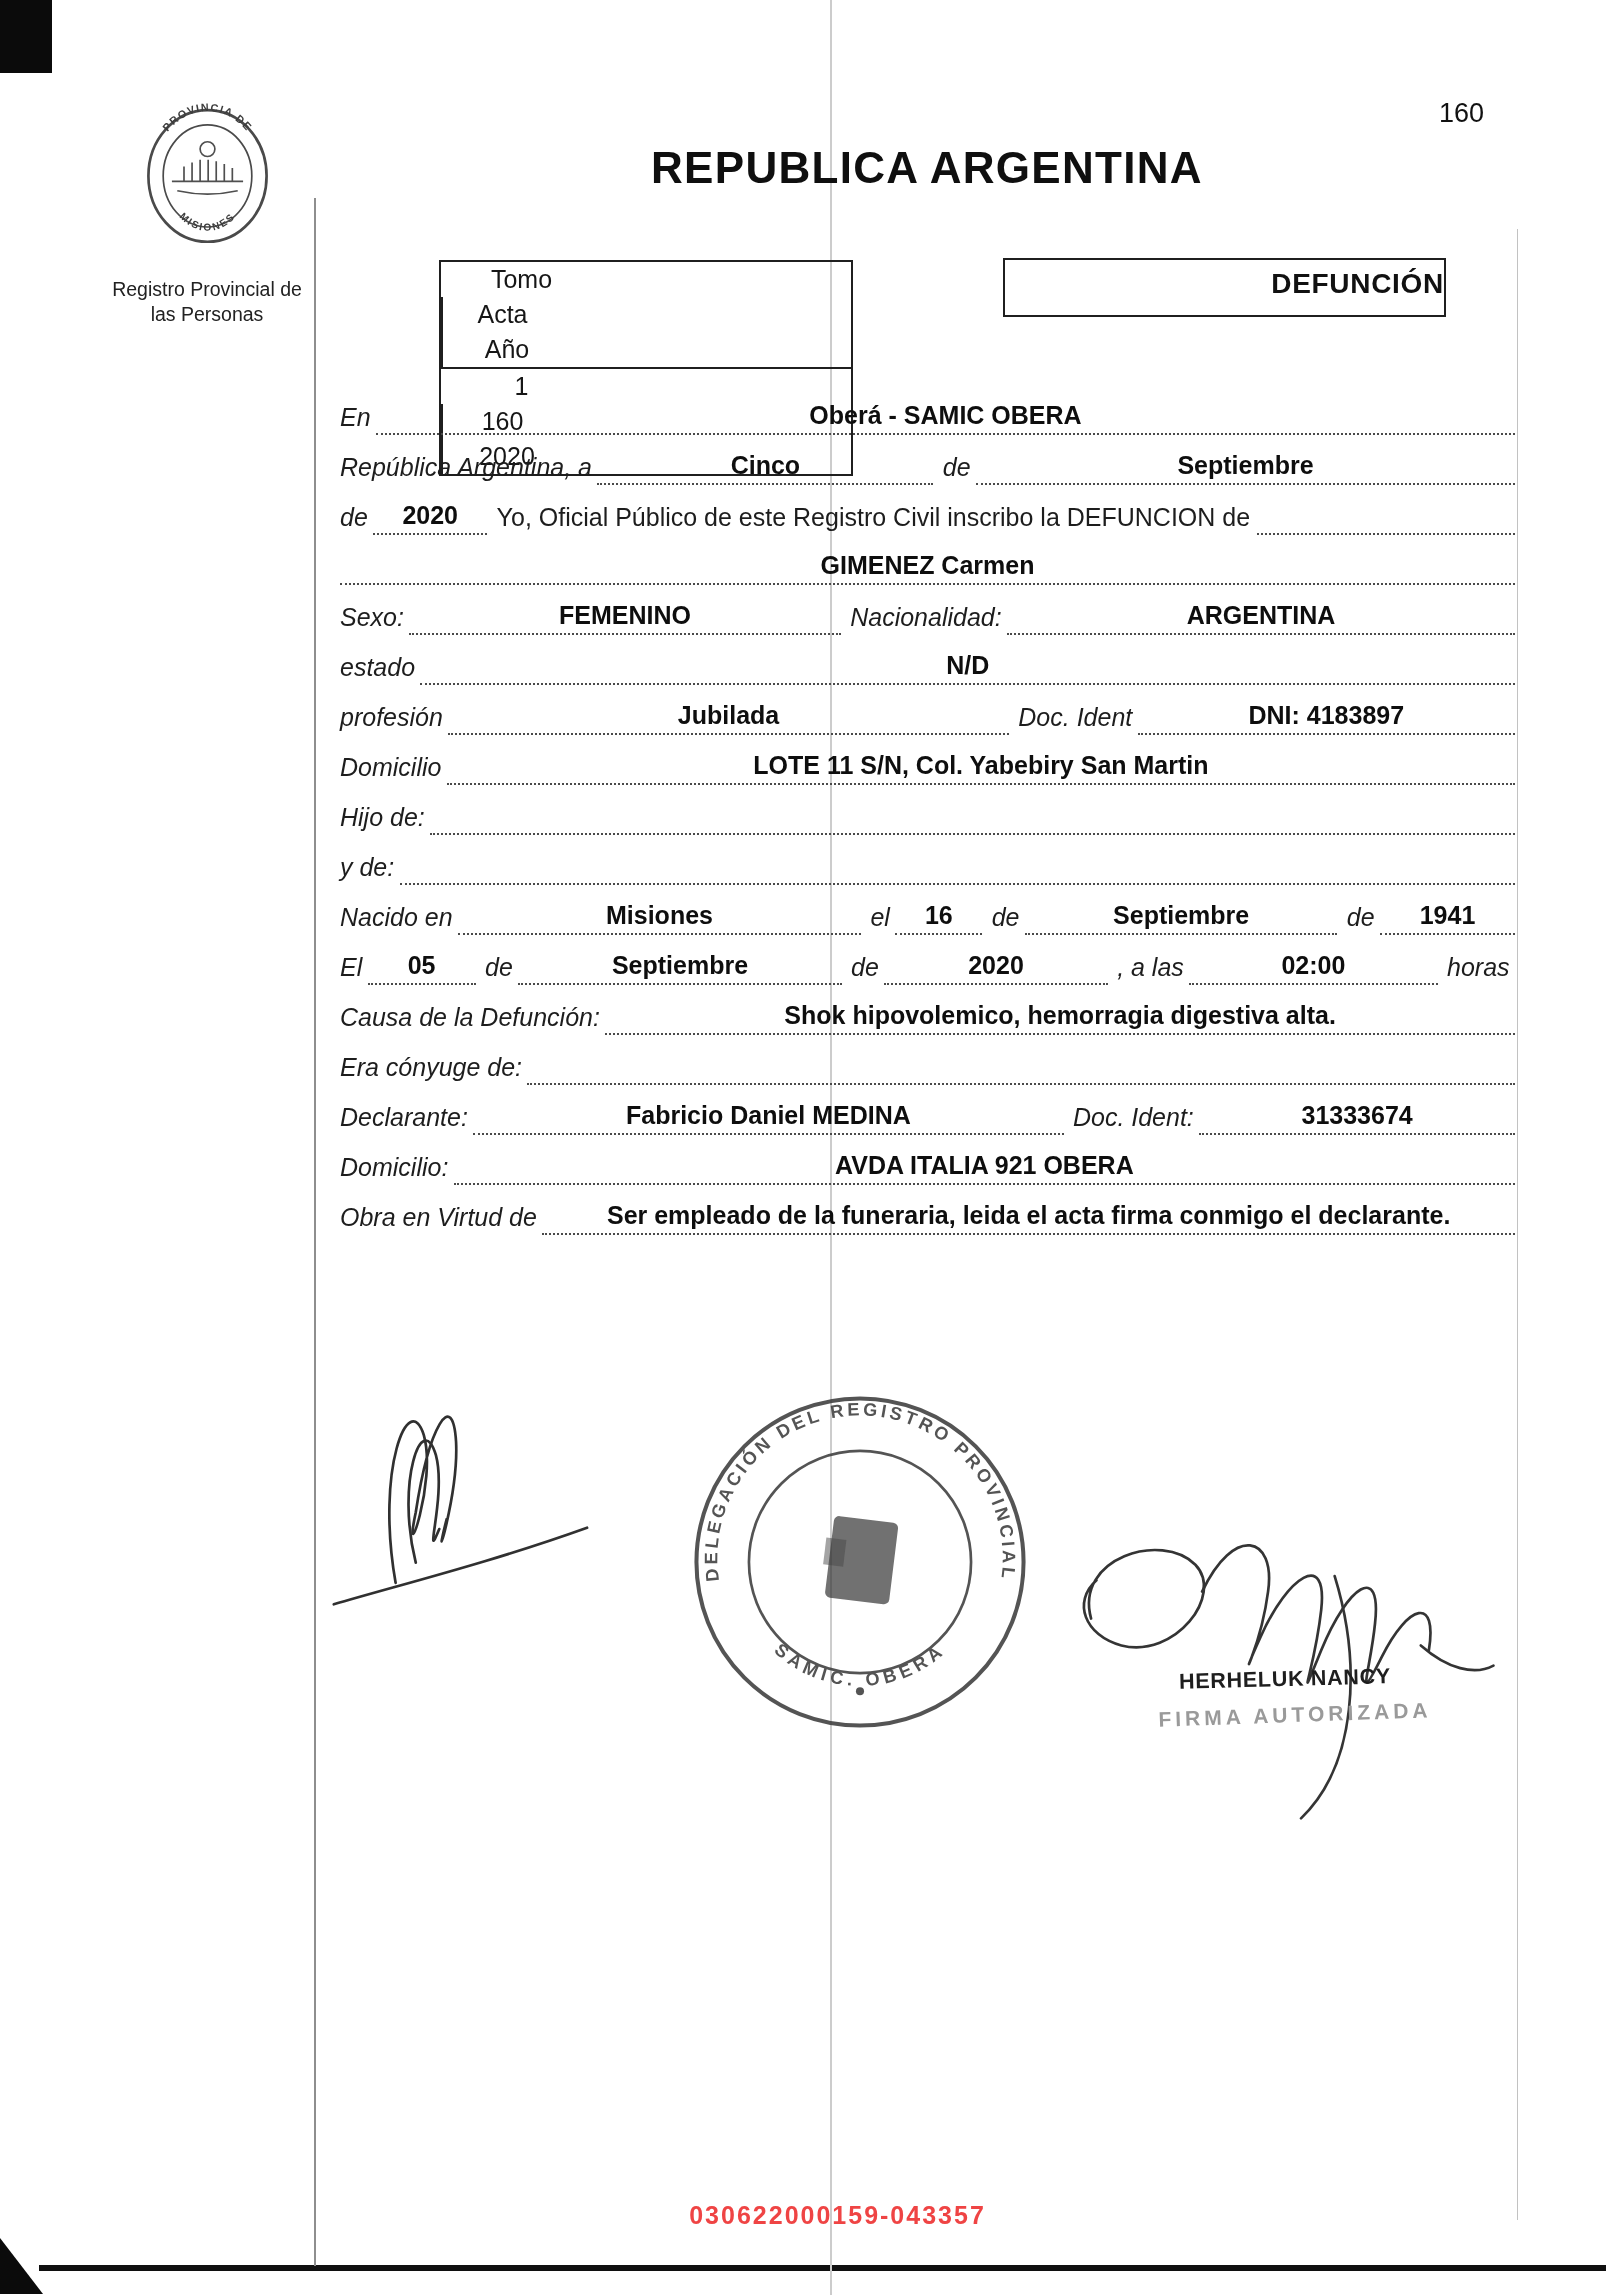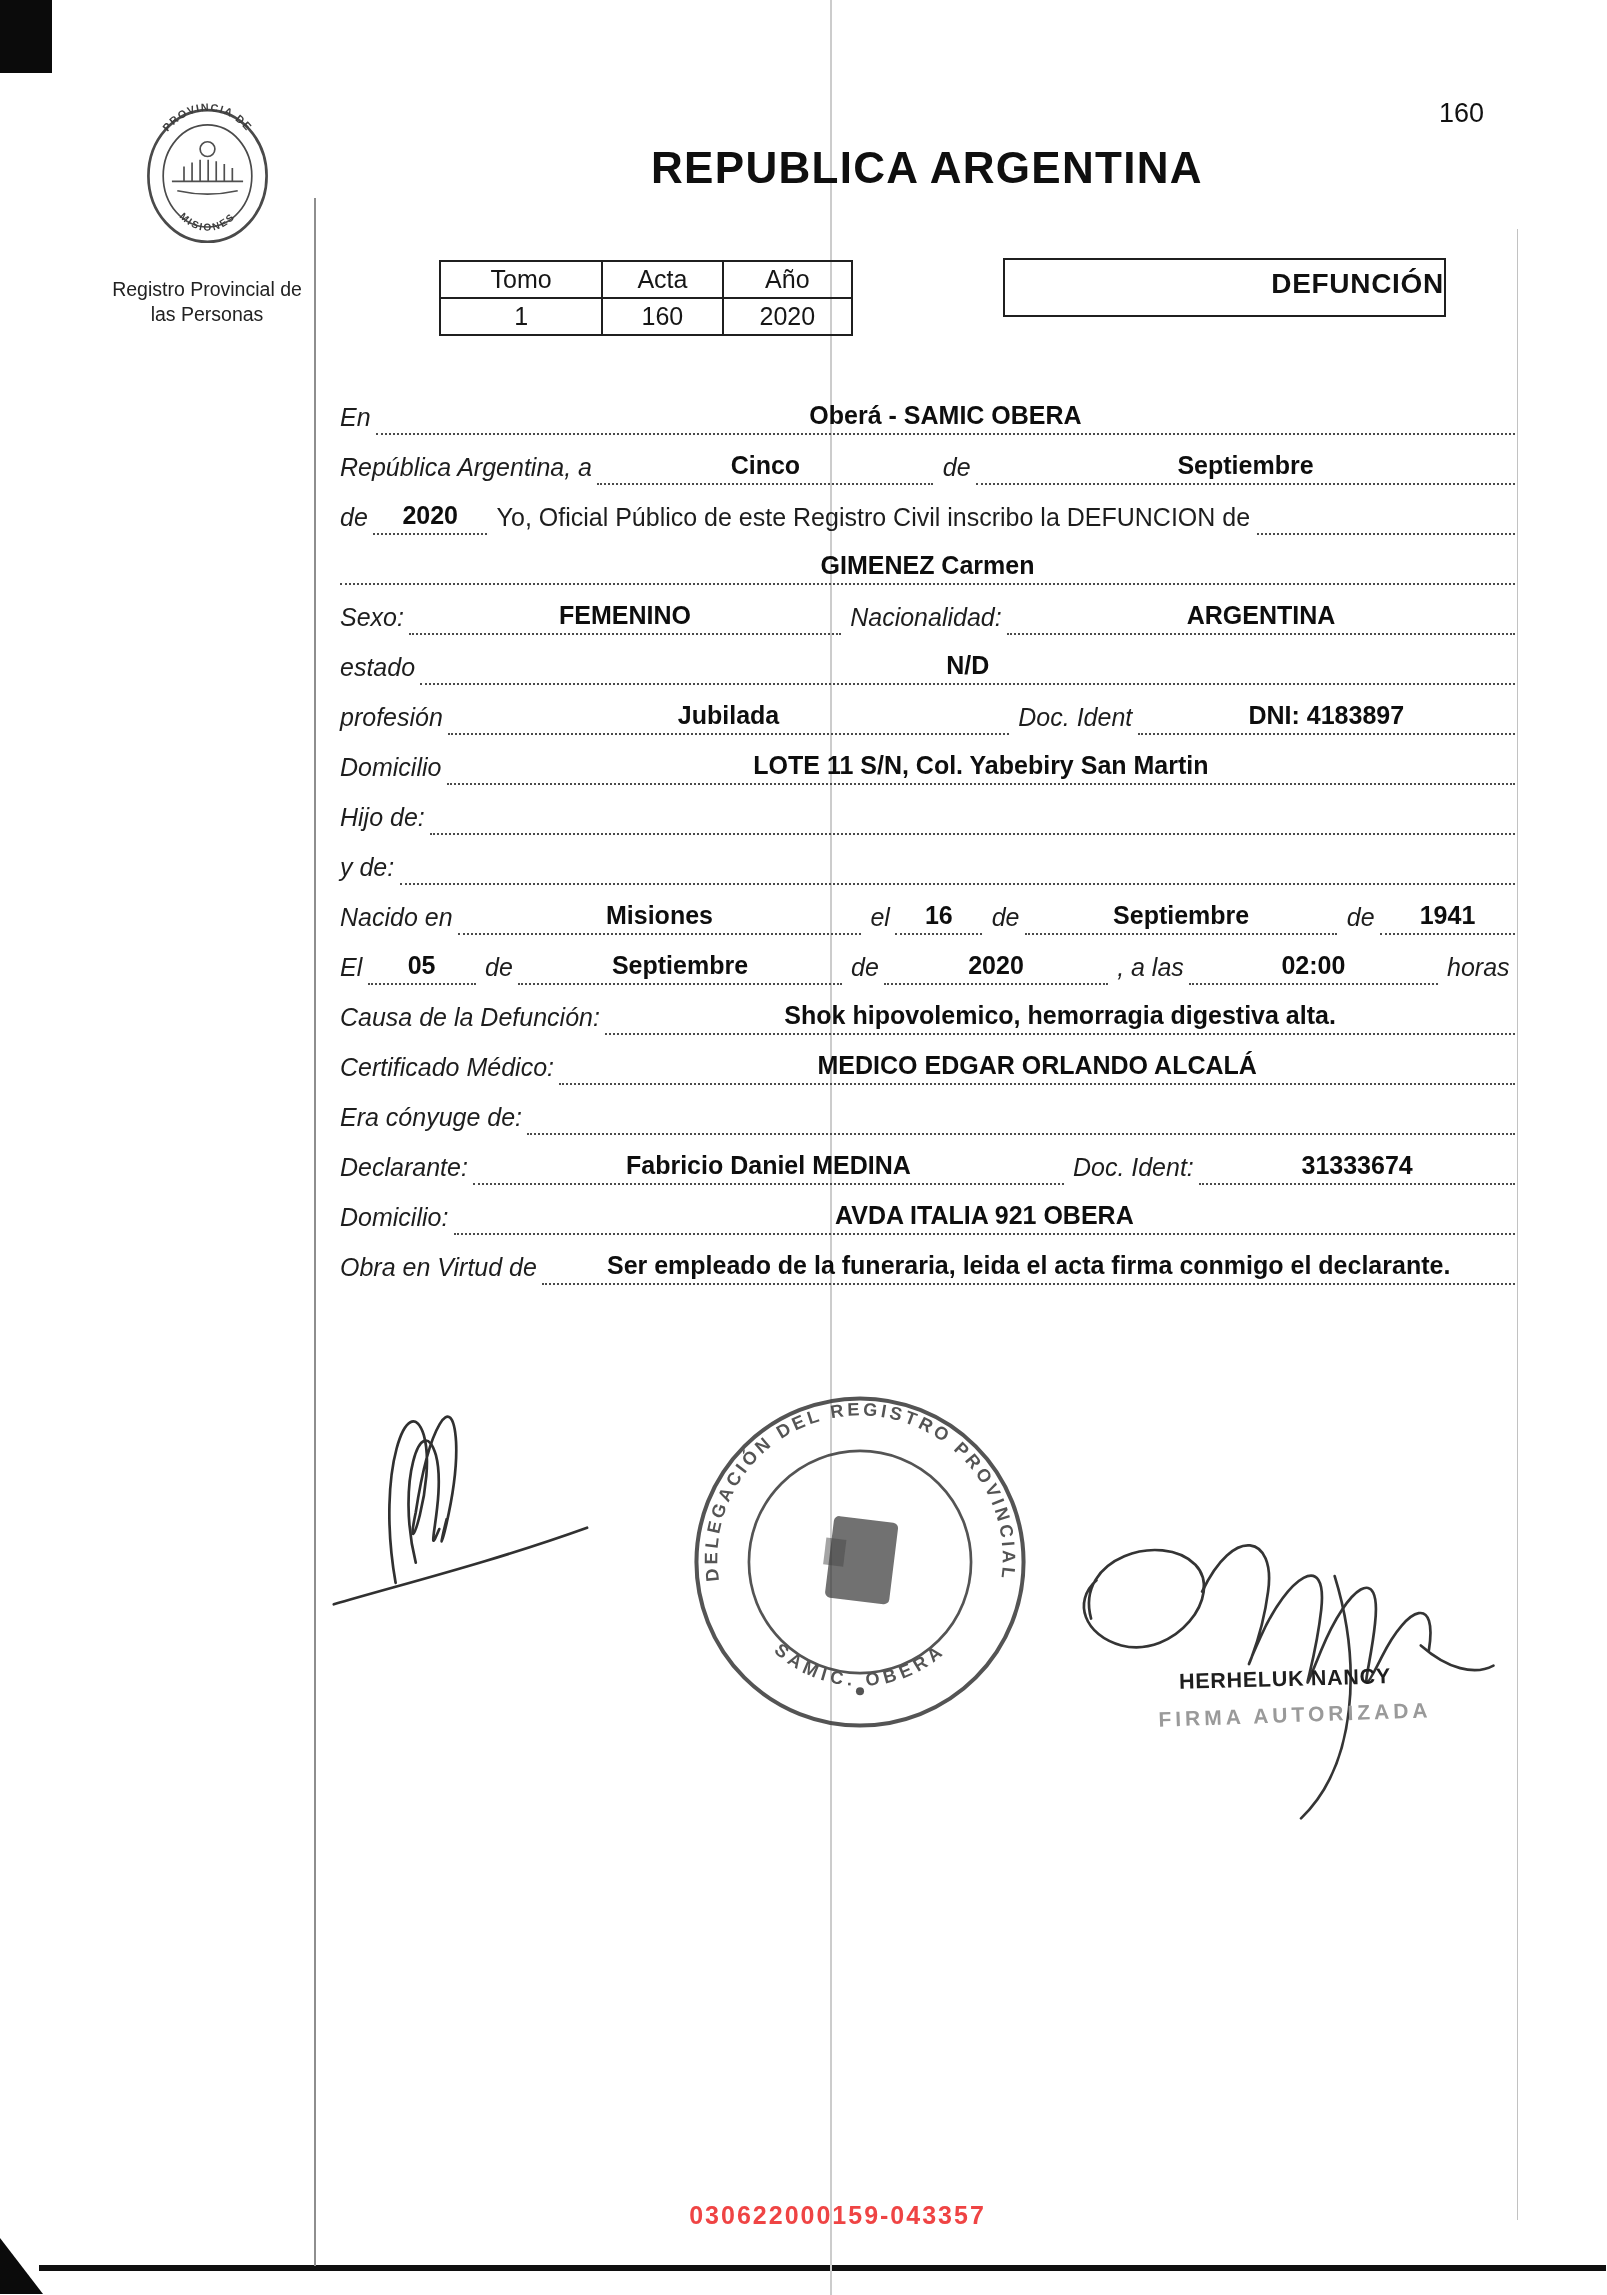--- a/index.html
+++ b/index.html
@@ -23,21 +23,21 @@
   .doc-title { position:absolute; left:340px; top:143px; width:1174px; text-align:center;
                font-size:44px; font-weight:bold; letter-spacing:1.3px; color:#0f0f0f; }
 
   
   .seal-svg { position:absolute; left:137px; top:102px; }
   .seal-caption { position:absolute; left:106px; top:277px; width:202px; text-align:center;
                   font-size:19.5px; line-height:1.3; color:#222; }
 
   
   .rec-table { position:absolute; left:439px; top:260px; width:414px; border:2px solid #1f1f1f; }
-  .rt-row { display:flex; }
+  .rt-row { display:flex;flex-direction:column; }
   .rt-row + .rt-row { border-top:2px solid #1f1f1f; }
   .rt-cell { height:35px; line-height:35px; text-align:center; font-size:25px; color:#161616; }
   .rt-cell + .rt-cell { border-left:2px solid #1f1f1f; }
   .rt-c1 { width:161px; } .rt-c2 { width:121px; } .rt-c3 { width:130px; }
 
   
   .defuncion-box { position:absolute; left:1003px; top:258px; width:443px; height:59px;
                    border:2px solid #1f1f1f; text-align:right; line-height:47px;
                    font-size:28px; font-weight:bold; letter-spacing:0.7px; color:#111; }
 
@@ -200,24 +200,20 @@
       <span class="lbl mid">, a las</span>
       <span class="val f095">02:00</span>
       <span class="lbl mid">horas</span>
     </div>
 
     <div class="row">
       <span class="lbl">Causa de la Defunción:</span>
       <span class="val f1">Shok hipovolemico, hemorragia digestiva alta.</span>
     </div>
 
-    <div class="row">
-      <span class="lbl">Certificado Médico:</span>
-      <span class="val f1">MEDICO EDGAR ORLANDO ALCALÁ</span>
-    </div>
 
     <div class="row">
       <span class="lbl">Era cónyuge de:</span>
       <span class="fill f1"></span>
     </div>
 
     <div class="row">
       <span class="lbl">Declarante:</span>
       <span class="val f190">Fabricio Daniel MEDINA</span>
       <span class="lbl mid">Doc. Ident:</span>

